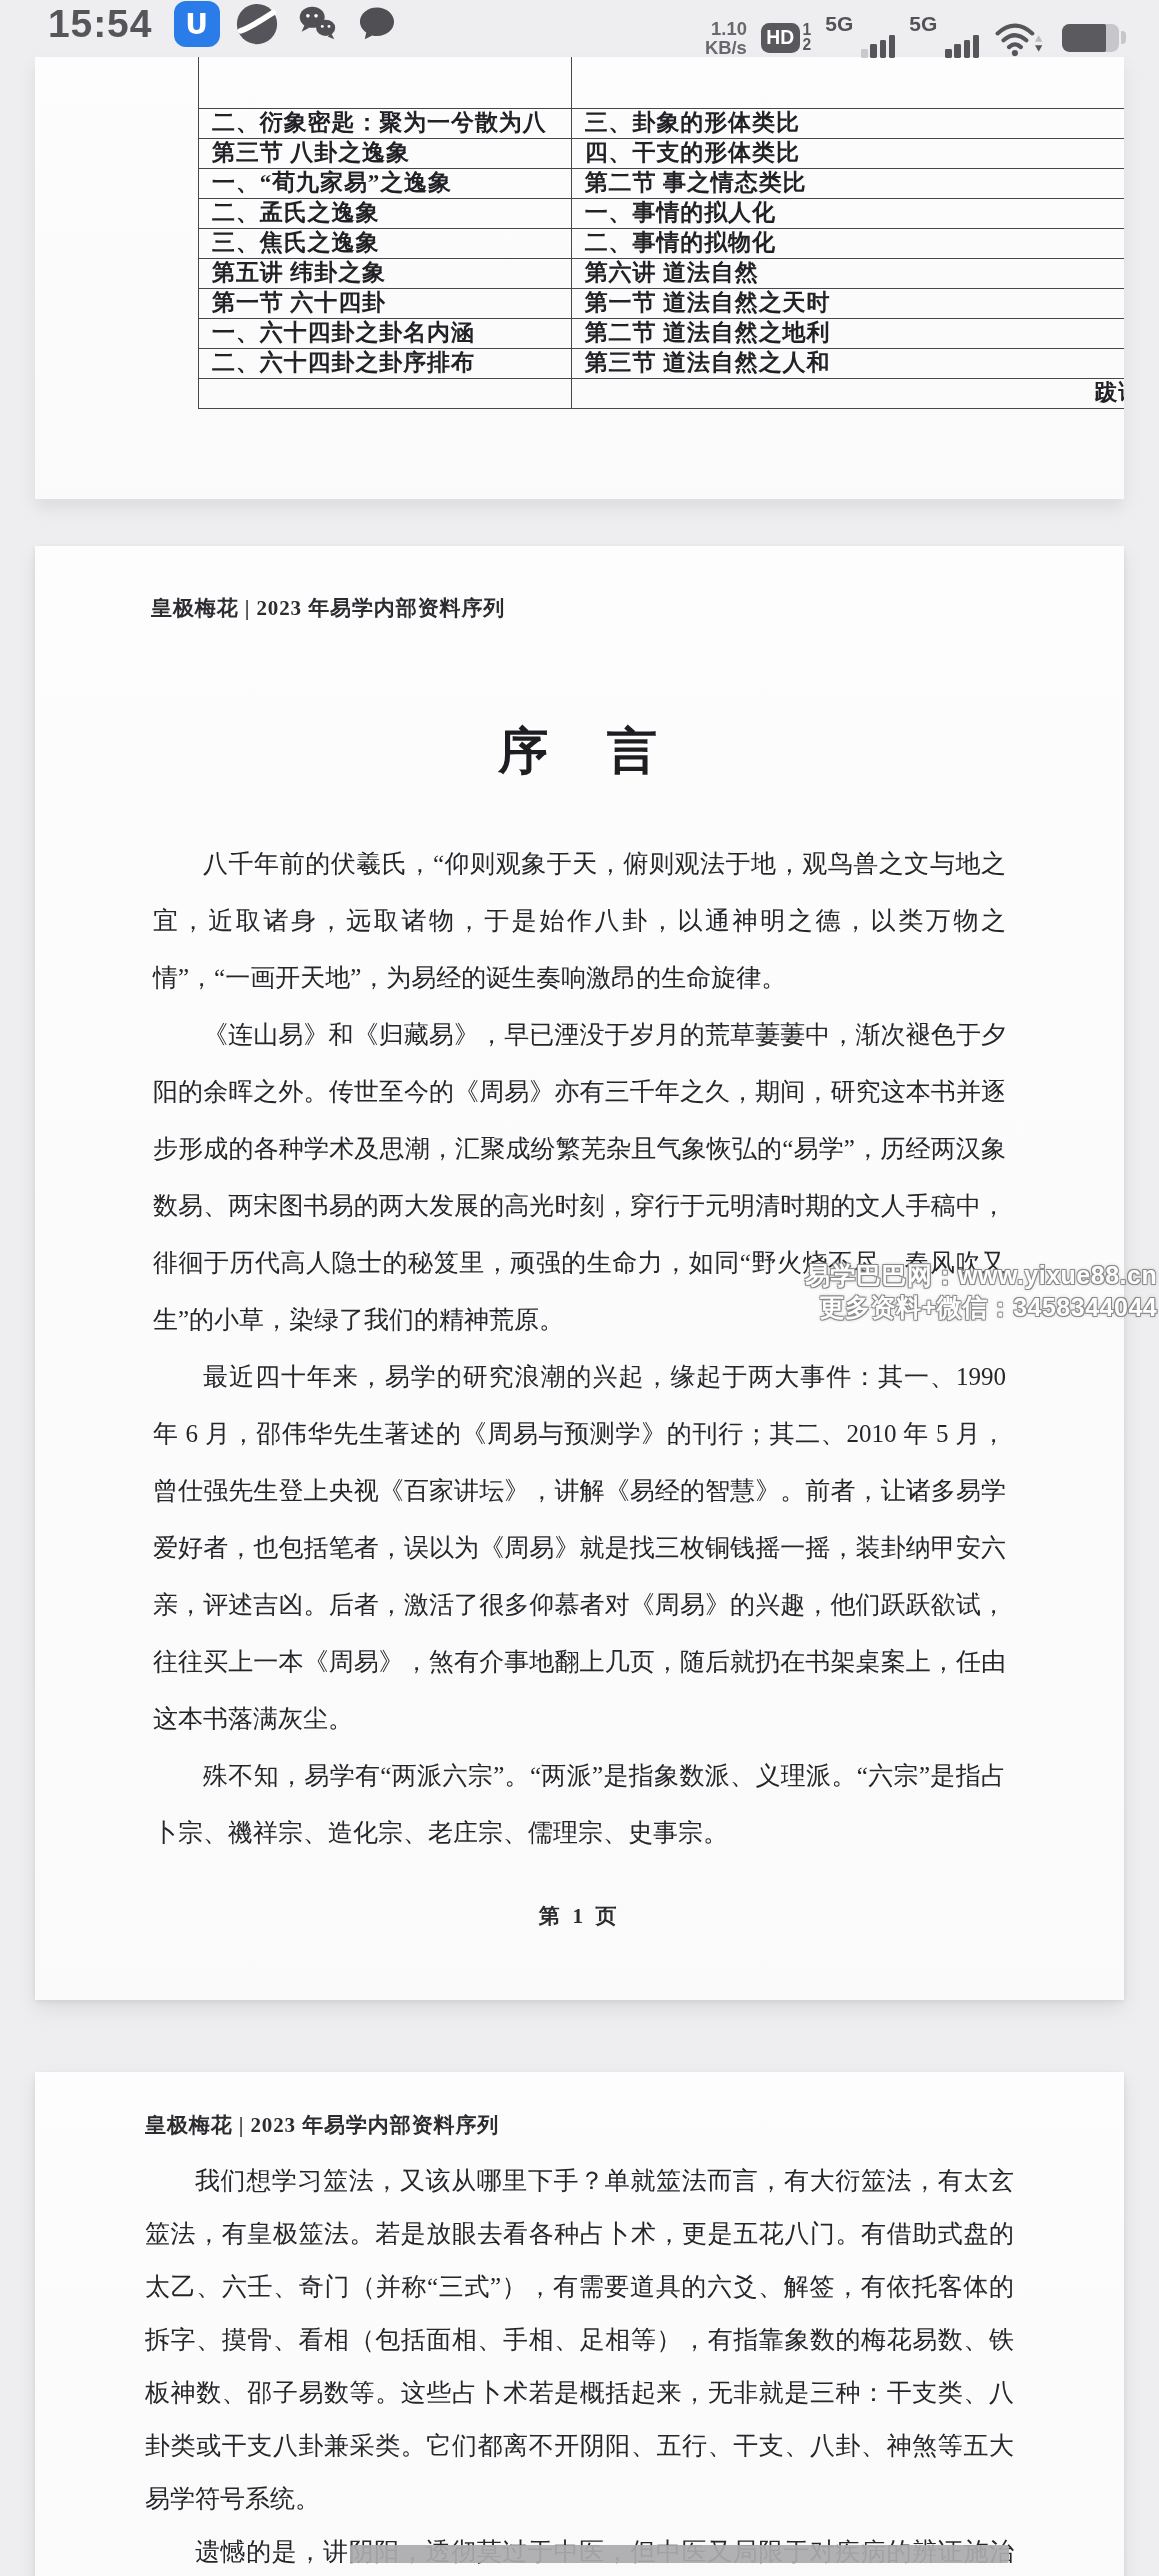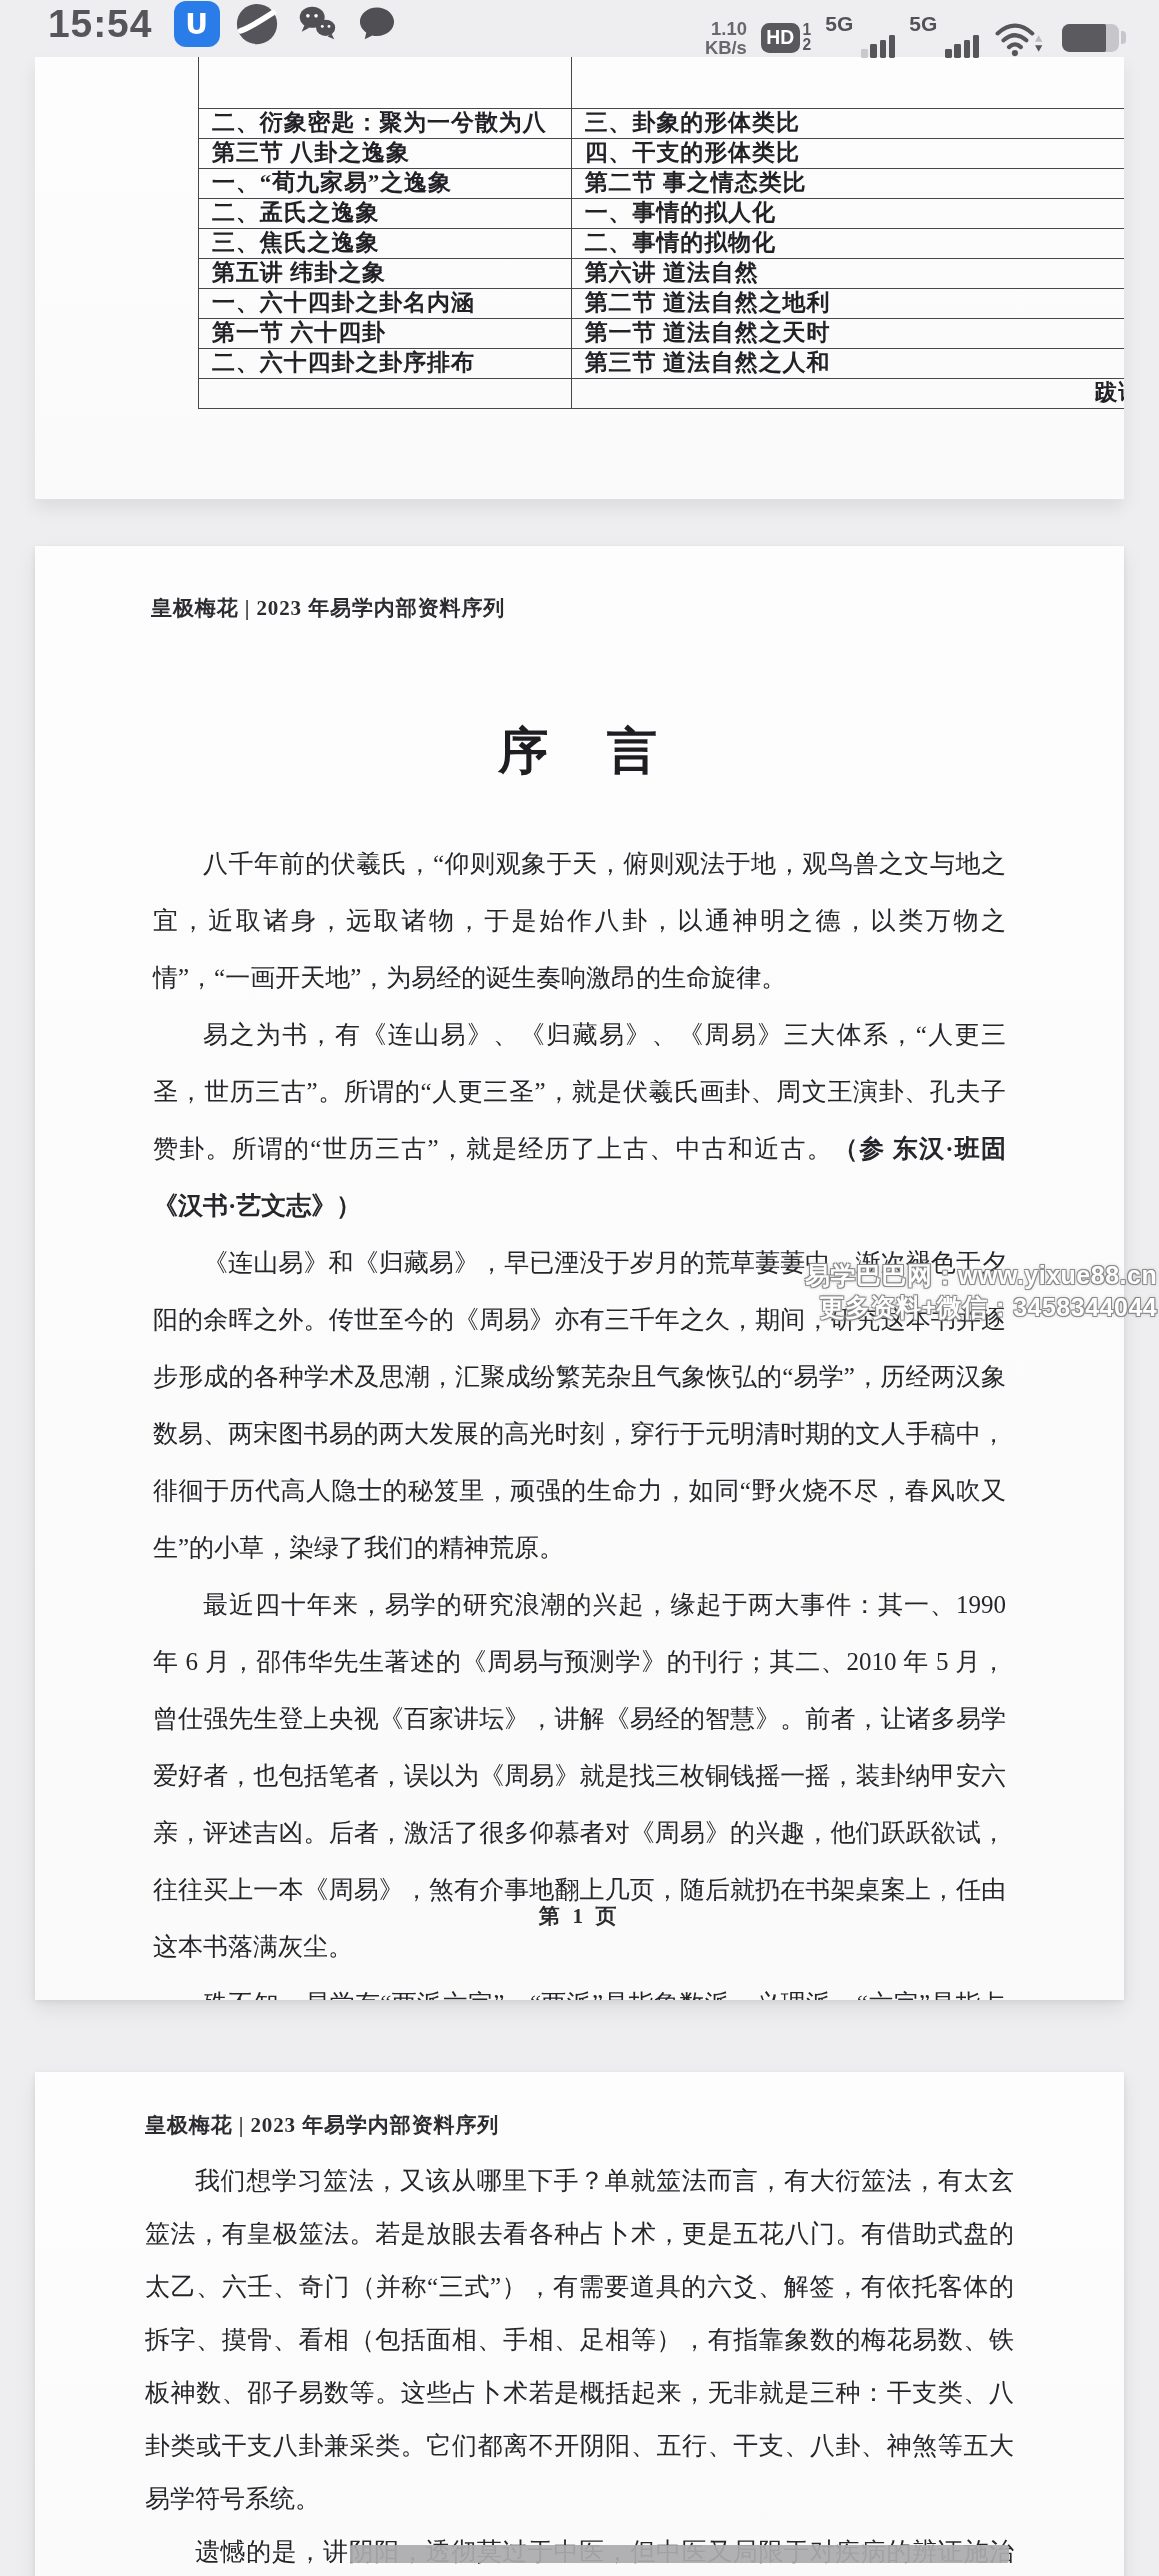--- a/index.html
+++ b/index.html
@@ -172,45 +172,44 @@
           </tr>
           <tr>
             <td>三、焦氏之逸象</td>
             <td>二、事情的拟物化</td>
           </tr>
           <tr>
             <td>第五讲 纬卦之象</td>
             <td>第六讲 道法自然</td>
           </tr>
           <tr>
+            <td>第一节 六十四卦</td>
+            <td>第一节 道法自然之天时</td>
+          </tr>
+          <tr>
             <td>一、六十四卦之卦名内涵</td>
             <td>第二节 道法自然之地利</td>
-          </tr>
-          <tr>
-            <td>第一节 六十四卦</td>
-            <td>第一节 道法自然之天时</td>
           </tr>
           <tr>
             <td>二、六十四卦之卦序排布</td>
             <td>第三节 道法自然之人和</td>
           </tr>
           <tr>
             <td></td>
             <td class="center">跋语</td>
           </tr>
         </tbody>
     </table>
   </section>
 
   <section class="page page1">
     <div class="doc-header">皇极梅花 | 2023 年易学内部资料序列</div>
     <h1 class="doc-title">序 言</h1>
     <div class="body" id="page1Body">
         <p class="para"><span>八千年前的伏羲氏，“仰则观象于天，俯则观法于地，观鸟兽之文与地之宜，近取诸身，远取诸物，于是始作八卦，以通神明之德，以类万物之情”，“一画开天地”，为易经的诞生奏响激昂的生命旋律。</span></p>
-        <p class="para"><span>易之为书，有《连山易》、《归藏易》、《周易》三大体系，“人更三圣，世历三古”。所谓的“人更三圣”，就是伏羲氏画卦、周文王演卦、孔夫子赞卦。所谓的“世历三古”，就是经历了上古、中古和近古。</span><span class="bold">（参 东汉·班固《汉书·艺文志》）</span></p>
         <p class="para"><span>《连山易》和《归藏易》，早已湮没于岁月的荒草萋萋中，渐次褪色于夕阳的余晖之外。传世至今的《周易》亦有三千年之久，期间，研究这本书并逐步形成的各种学术及思潮，汇聚成纷繁芜杂且气象恢弘的“易学”，历经两汉象数易、两宋图书易的两大发展的高光时刻，穿行于元明清时期的文人手稿中，徘徊于历代高人隐士的秘笈里，顽强的生命力，如同“野火烧不尽，春风吹又生”的小草，染绿了我们的精神荒原。</span></p>
         <p class="para"><span>最近四十年来，易学的研究浪潮的兴起，缘起于两大事件：其一、1990 年 6 月，邵伟华先生著述的《周易与预测学》的刊行；其二、2010 年 5 月，曾仕强先生登上央视《百家讲坛》，讲解《易经的智慧》。前者，让诸多易学爱好者，也包括笔者，误以为《周易》就是找三枚铜钱摇一摇，装卦纳甲安六亲，评述吉凶。后者，激活了很多仰慕者对《周易》的兴趣，他们跃跃欲试，往往买上一本《周易》，煞有介事地翻上几页，随后就扔在书架桌案上，任由这本书落满灰尘。</span></p>
         <p class="para"><span>殊不知，易学有“两派六宗”。“两派”是指象数派、义理派。“六宗”是指占卜宗、禨祥宗、造化宗、老庄宗、儒理宗、史事宗。</span></p>
       </div>
     <div class="pagenum">第 1 页</div>
   </section>
 
   <section class="page page2">
     <div class="doc-header">皇极梅花 | 2023 年易学内部资料序列</div>
     <div class="body" id="page2Body">

